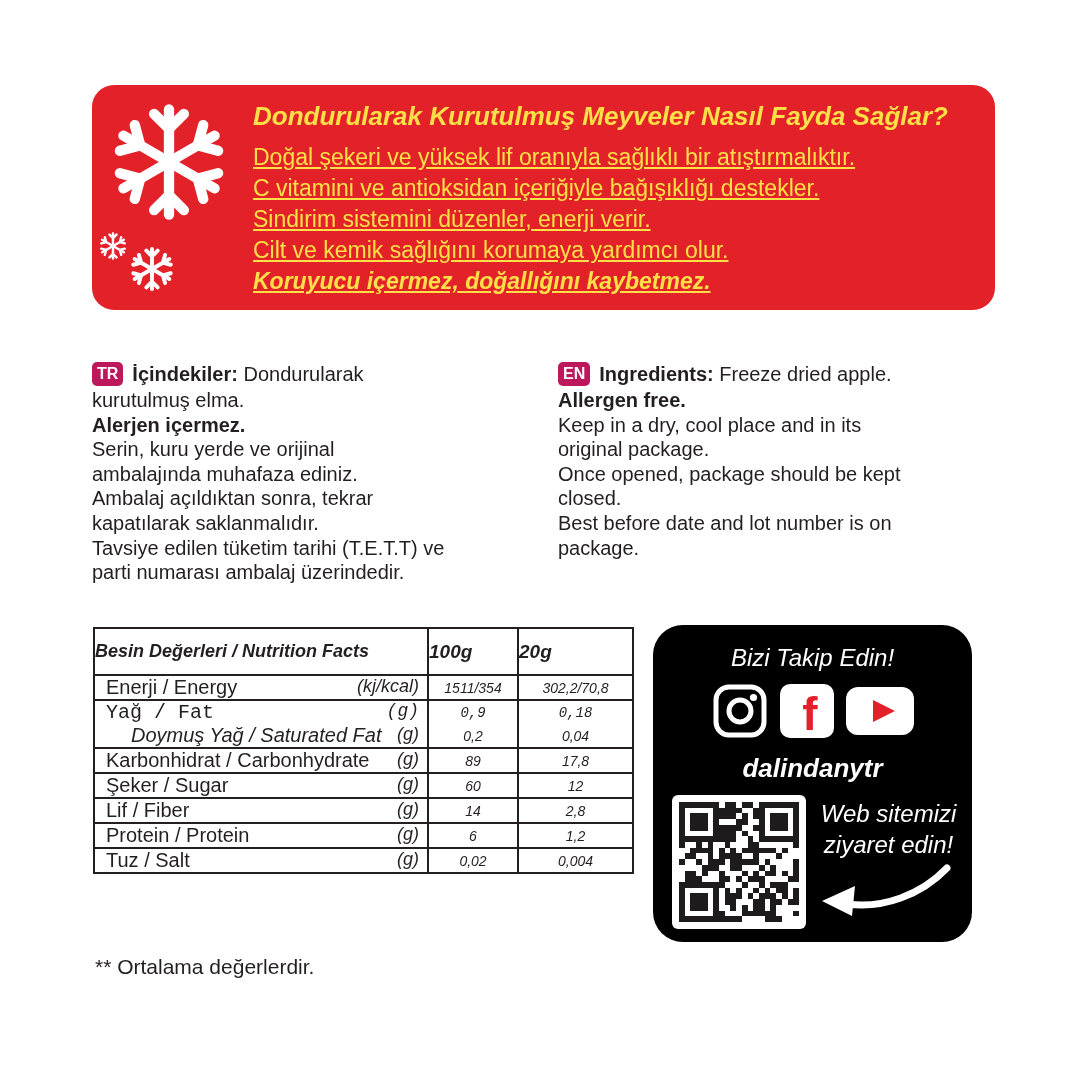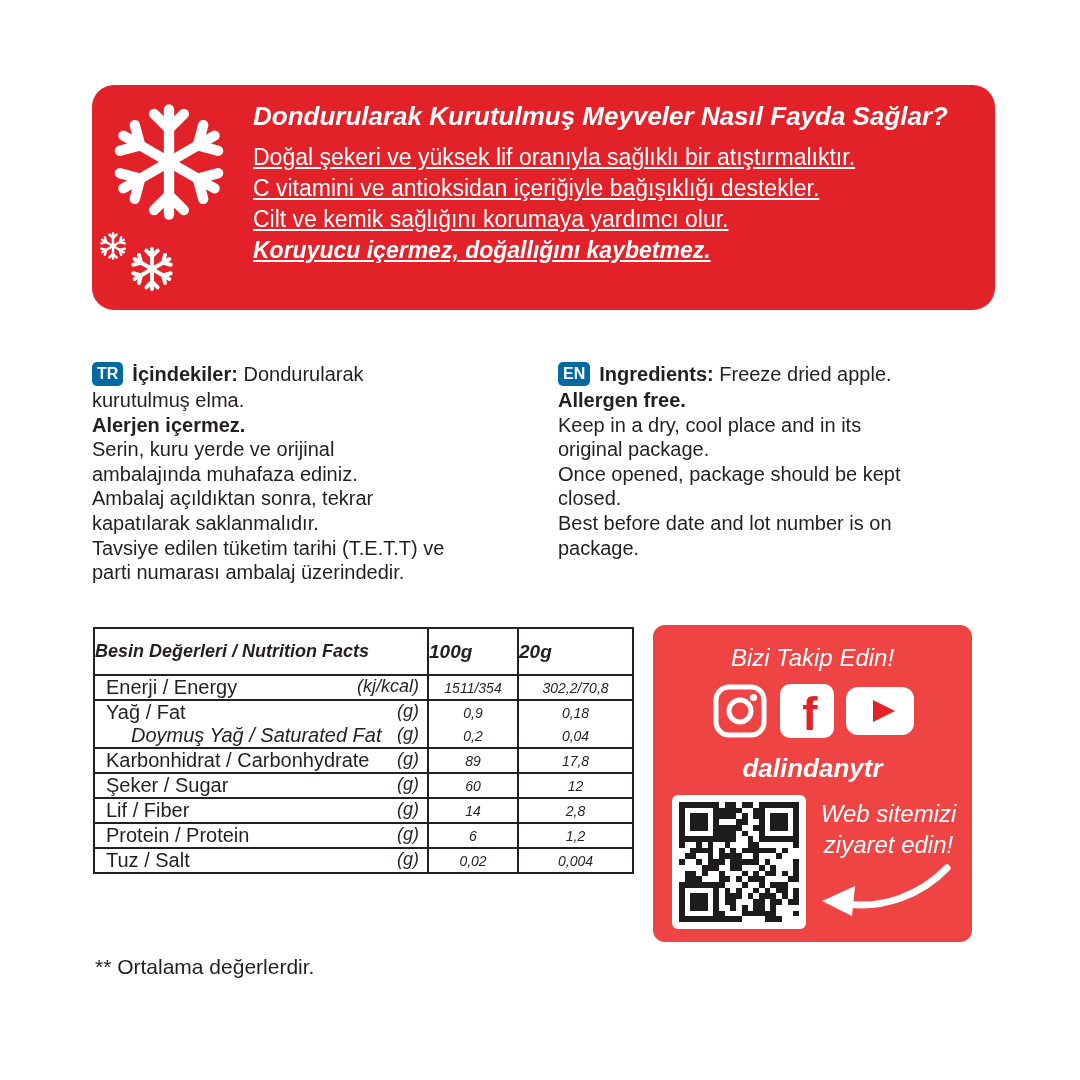--- a/index.html
+++ b/index.html
@@ -1,64 +1,64 @@
 <!DOCTYPE html>
 <html><head>
 <meta charset="utf-8">
 <style>
   html,body{margin:0;padding:0;background:#ffffff;}
   .page{position:relative;width:1080px;height:1080px;background:#ffffff;overflow:hidden;
         font-family:"Liberation Sans",sans-serif;color:#231F20;}
 
   
   .banner{position:absolute;left:92px;top:85px;width:903px;height:225px;
-          background:#E32129;border-radius:22px;color:#ffffff;}
+          background:#E32129;border-radius:22px;color:#fde047;}
   .sf{position:absolute;display:block;}
   .sf-large{left:104px;top:98px;width:126px;height:126px;}
   .sf-small-1{left:96px;top:231px;width:30px;height:30px;}
   .sf-small-2{left:127px;top:246px;width:48px;height:48px;}
   .sf{transform:translate(0,0);} 
   .banner .sf-large{left:14px;top:14px;}
   .banner .sf-small-1{left:6px;top:146px;}
   .banner .sf-small-2{left:36px;top:160px;}
   .banner-text{position:absolute;left:161px;top:15px;width:730px;}
   .banner-title{margin:0;font-size:26px;line-height:33px;font-weight:bold;font-style:italic;white-space:nowrap;}
   .banner-body{margin-top:9px;font-size:23px;line-height:31px;text-decoration:underline;}
   .b-line{white-space:nowrap;}
   .b-line.emphasis{font-weight:bold;font-style:italic;}
 
   
   .col{position:absolute;top:362px;font-size:20px;line-height:24.6px;}
   .col-tr{left:92px;width:460px;}
   .col-en{left:558px;width:440px;}
-  .badge{display:inline-block;background:#0369a1;color:#fff;font-weight:bold;font-size:16px;
+  .badge{display:inline-block;background:#be185d;color:#fff;font-weight:bold;font-size:16px;
          line-height:19px;padding:2px 5px 3px;border-radius:5px;margin-right:9px;
          position:relative;top:-2px;}
   .col b{font-weight:bold;}
 
   
   .ntable-wrap{position:absolute;left:93px;top:627px;border-radius:13px;}
   table.ntable{border-collapse:collapse;table-layout:fixed;width:539px;font-size:20px;color:#231F20;}
   .ntable th,.ntable td{border:2px solid #231F20;padding:0;overflow:hidden;}
   .ntable thead tr{height:47px;}
   .ntable tbody tr{height:24px;}
   .th-title{text-align:left;padding-left:11px;font-size:18px;font-weight:bold;font-style:italic;}
   .th-col{text-align:left;font-size:19px;font-weight:bold;font-style:italic;}
   td.lbl{padding-left:11px;padding-right:8px;}
   td.lbl .unit{float:right;font-style:italic;font-size:18px;}
   td.lbl .lbl-text{float:left;}
   td.val{text-align:center;font-style:italic;font-size:14px;}
-  tr.no-bottom td{border-bottom:0;}
+  tr.no-bottom td{border-bottom:0;font-family:Liberation Mono, monospace;}
   tr.sub td{border-top:0;}
   tr.sub td.lbl{padding-left:36px;}
   tr.sub td.lbl .lbl-text{font-style:italic;}
 
   
   .social{position:absolute;left:653px;top:625px;width:319px;height:317px;
-          background:#ef4444;border-radius:12px;color:#fff;}
+          background:#000000;border-radius:30px;color:#fff;}
   .social-title{text-align:center;margin-top:19px;font-size:24px;font-style:italic;}
   .icons-row{display:flex;justify-content:center;align-items:center;gap:12px;margin-top:10px;height:58px;}
   .icon{display:block;}
   .handle{text-align:center;margin-top:13px;font-size:26px;font-weight:bold;font-style:italic;}
   .qr-wrap{position:absolute;left:19px;top:170px;width:134px;height:134px;background:#fff;
            border-radius:6px;padding:7px;box-sizing:border-box;}
   .qr-grid{width:100%;height:100%;display:grid;
            grid-template-columns:repeat(21,1fr);grid-template-rows:repeat(21,1fr);}
   .qm{background:transparent;}
   .qm.b{background:#1D1B1C;}
@@ -98,20 +98,21 @@
         <use href="#sfsym"></use>
       </svg>
     <svg class="sf sf-small-2" viewBox="-55 -55 110 110">
         <use href="#sfsym"></use>
       </svg>
     <div class="banner-text">
       <h1 class="banner-title">Dondurularak Kurutulmuş Meyveler Nasıl Fayda Sağlar?</h1>
       <div class="banner-body">
         <div class="b-line">Doğal şekeri ve yüksek lif oranıyla sağlıklı bir atıştırmalıktır.</div>
         <div class="b-line">C vitamini ve antioksidan içeriğiyle bağışıklığı destekler.</div>
+        <div class="b-line">Sindirim sistemini düzenler, enerji verir.</div>
         <div class="b-line">Cilt ve kemik sağlığını korumaya yardımcı olur.</div>
         <div class="b-line emphasis">Koruyucu içermez, doğallığını kaybetmez.</div>
       </div>
     </div>
   </section>
 
   <section class="col col-tr">
     <div>
       <span class="badge">TR</span><b>İçindekiler:</b>
       <span>Dondurularak</span>

